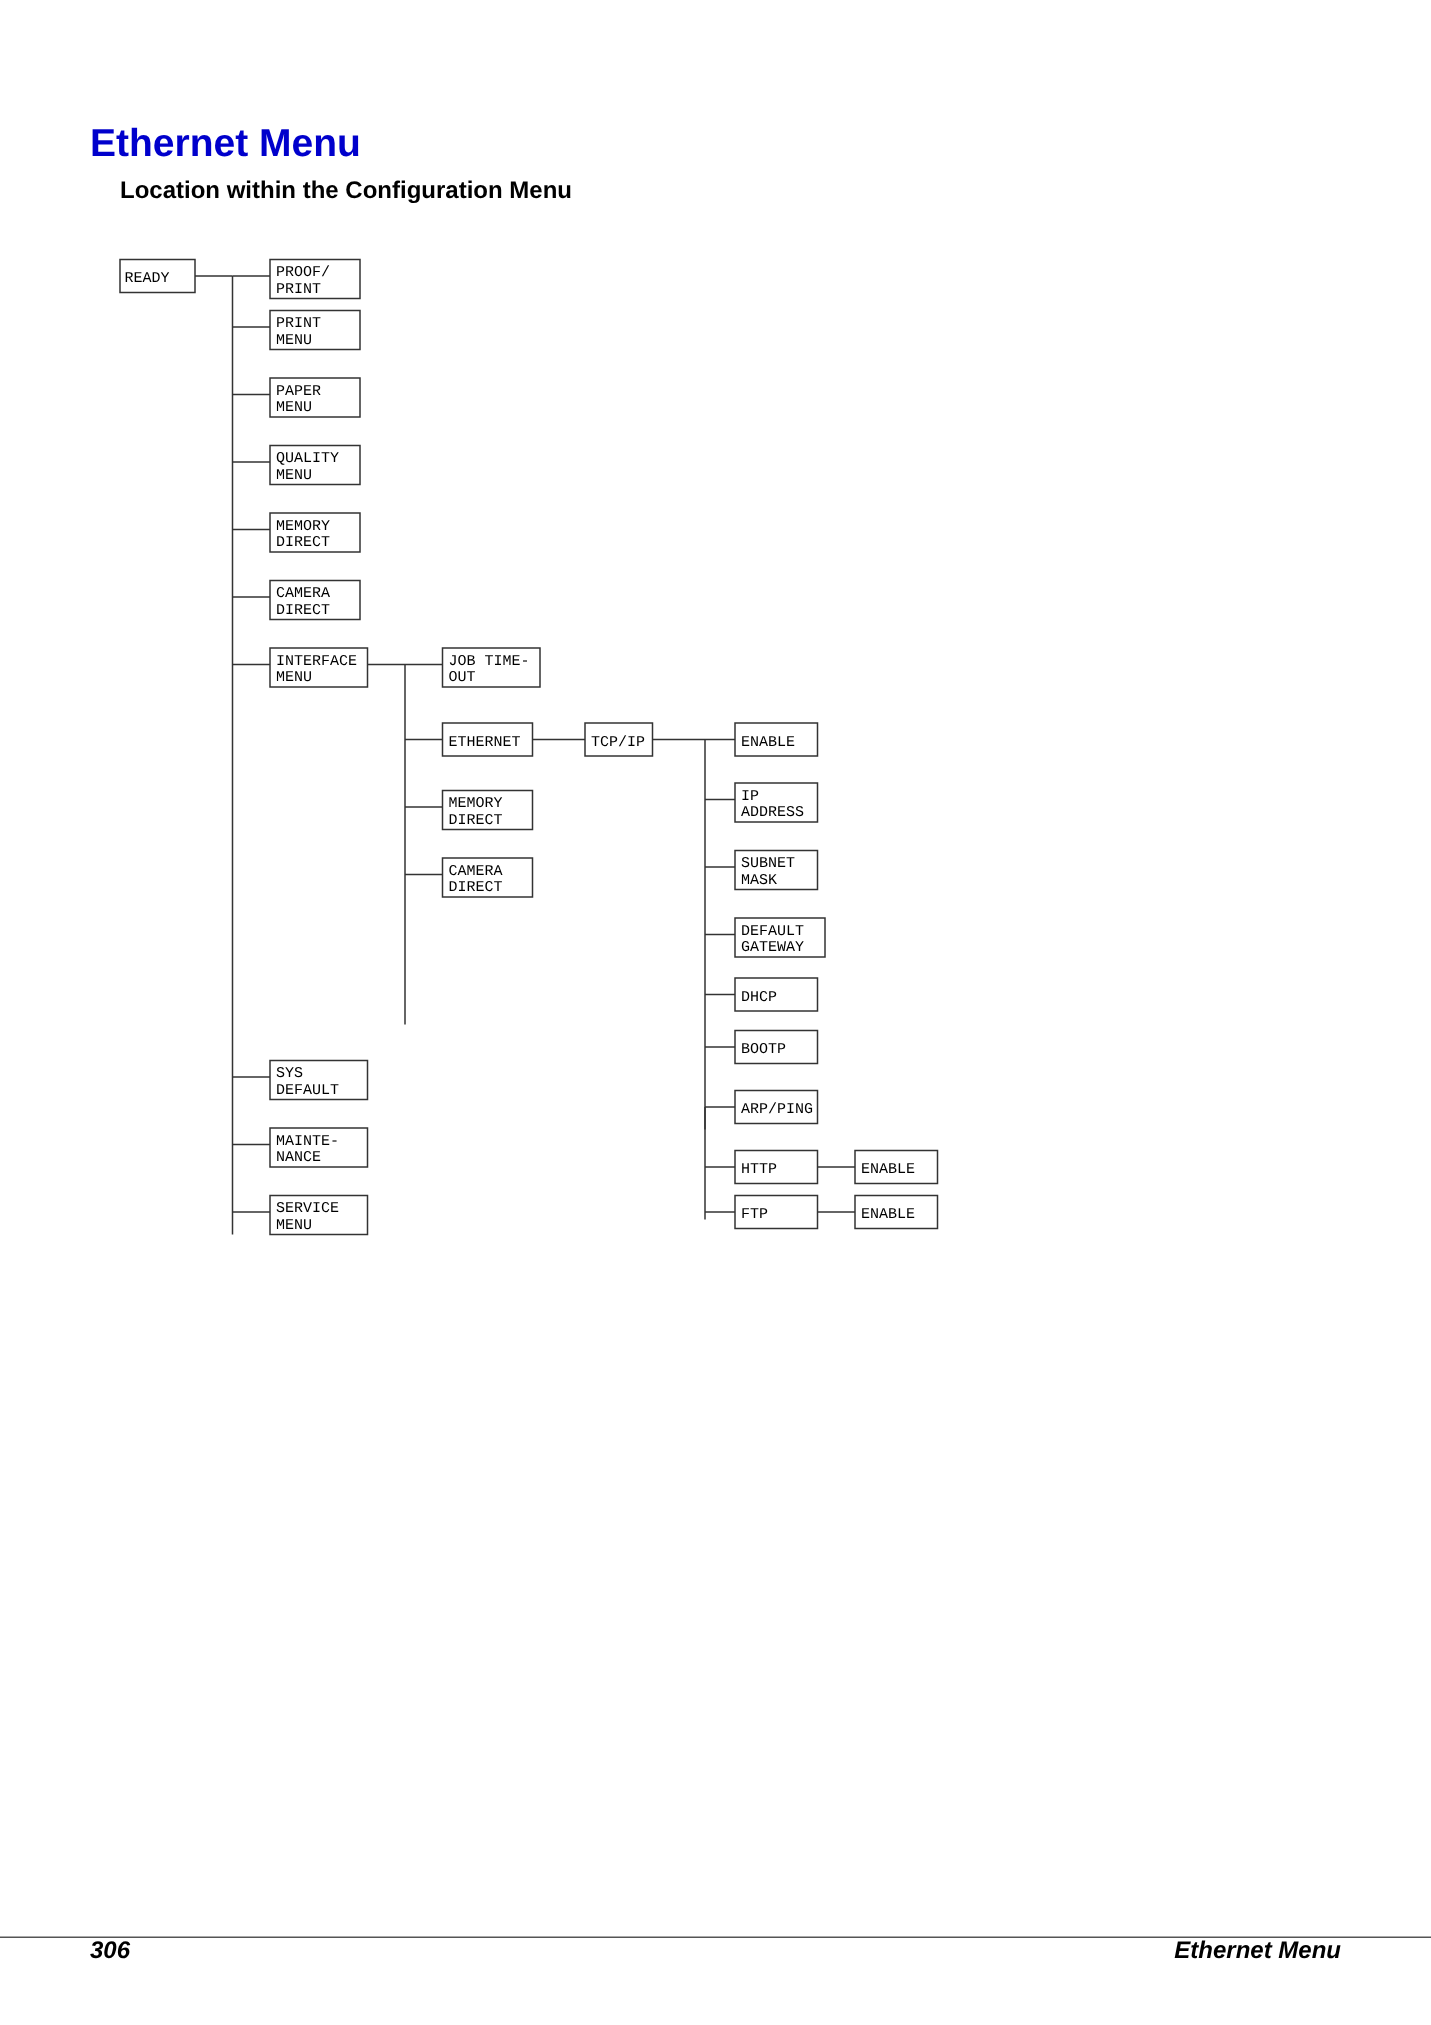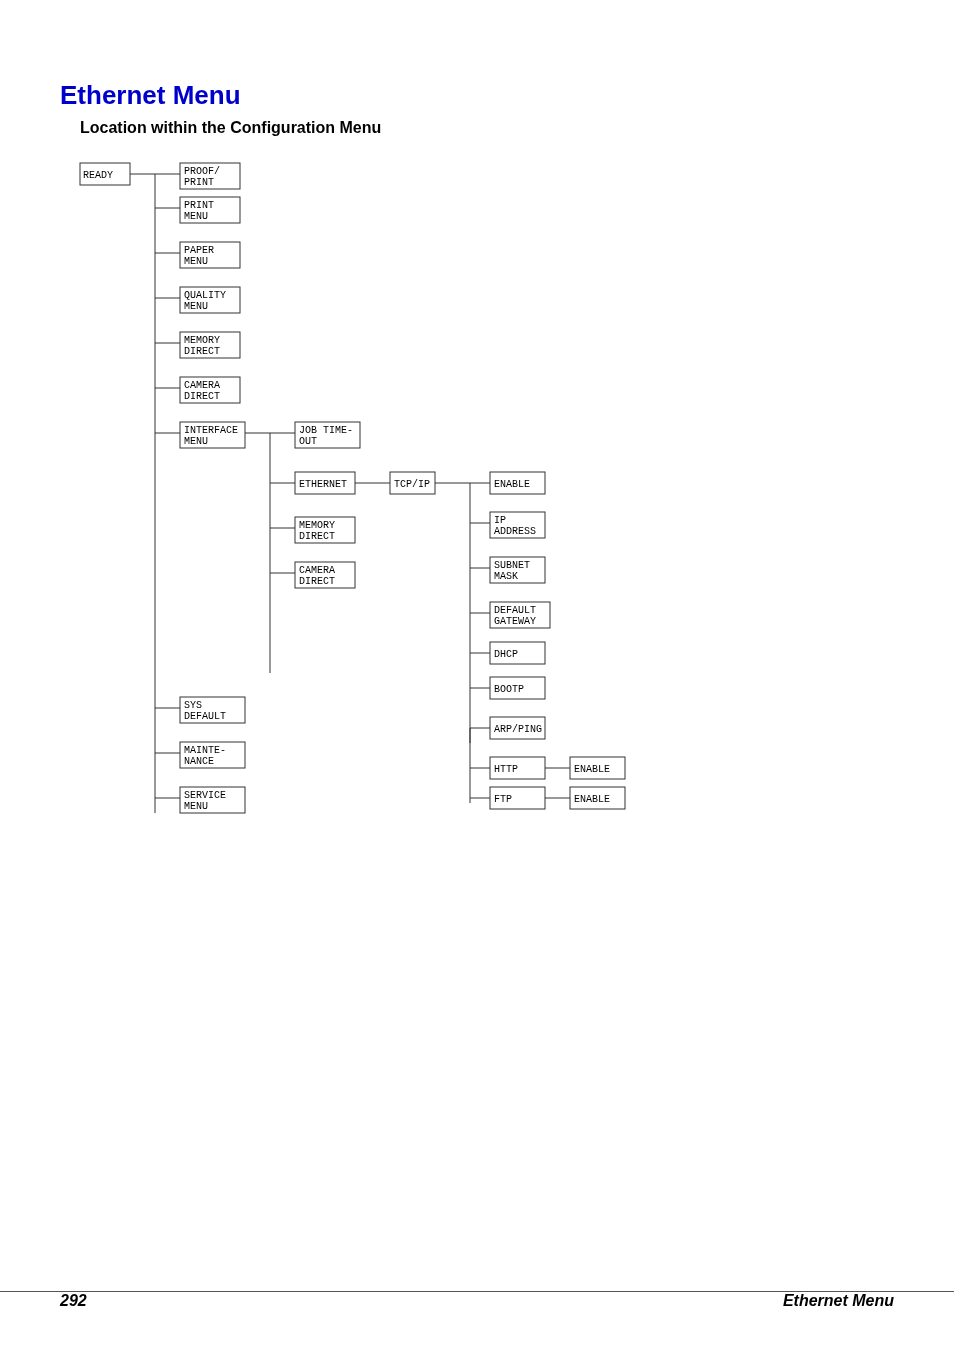--- a/index.html
+++ b/index.html
@@ -18,21 +18,21 @@
     .page-title {
       color: #0000cc;
       font-size: 26px;
       font-weight: bold;
       margin-bottom: 8px;
     }
 
     .page-subtitle {
       font-size: 16px;
       font-weight: bold;
-      margin-bottom: 16px;
+      margin-bottom: 26px;
       margin-left: 20px;
     }
 
     
     .footer {
       position: absolute;
       bottom: 40px;
       left: 0;
       right: 0;
       display: flex;
@@ -200,15 +200,15 @@
     <line x1="85" y1="645" x2="110" y2="645" stroke="#333" stroke-width="1"></line>
     <rect x="110" y="634" width="65" height="26" fill="white" stroke="#333" stroke-width="1"></rect>
     <text x="114" y="645" font-family="Courier New" font-size="10">SERVICE</text>
     <text x="114" y="656" font-family="Courier New" font-size="10">MENU</text>
 
   </svg>
 
 </div>
 
 <div class="footer">
-  <div class="footer-left">292</div>
+  <div class="footer-left">306</div>
   <div class="footer-right">Ethernet Menu</div>
 </div>
 
 </body></html>

